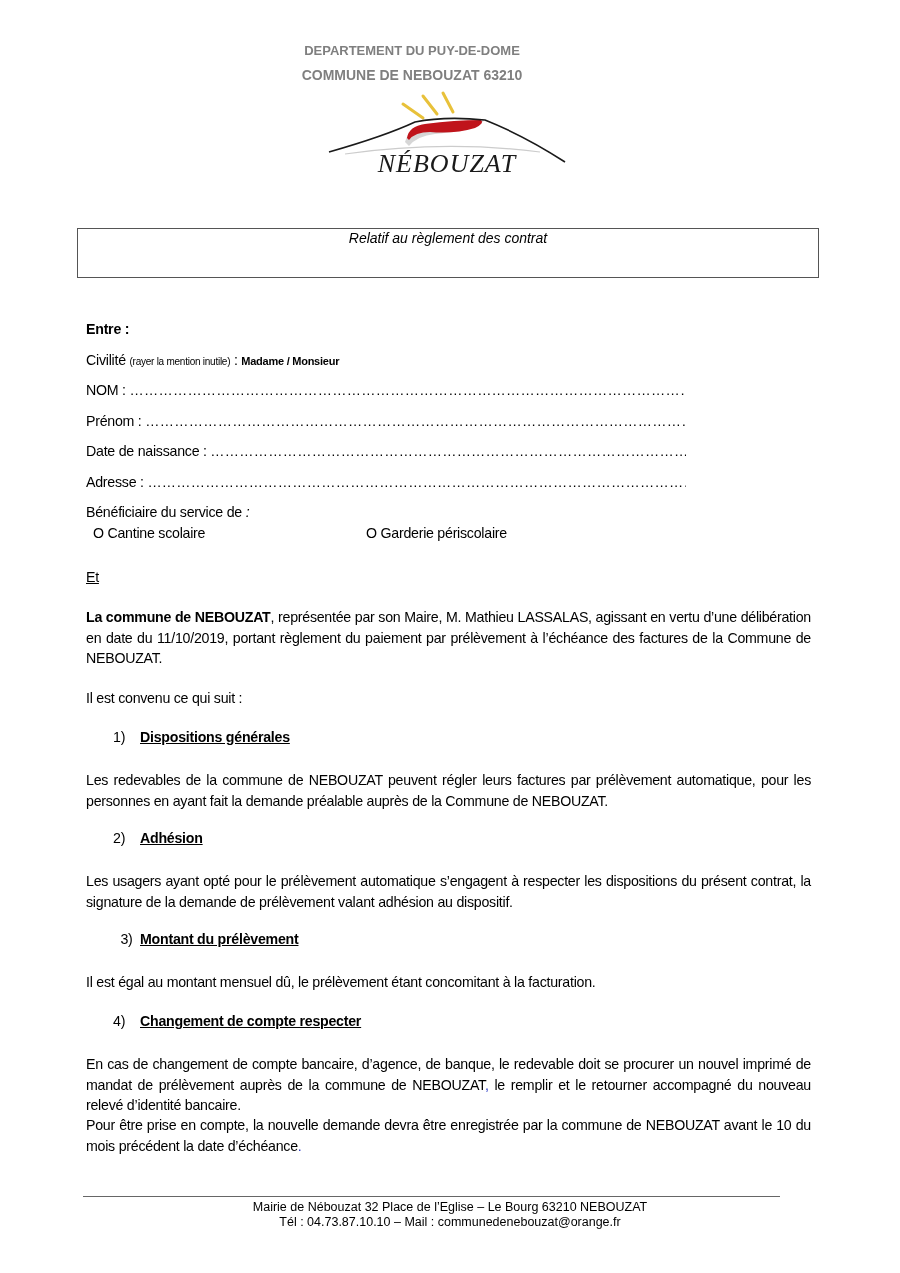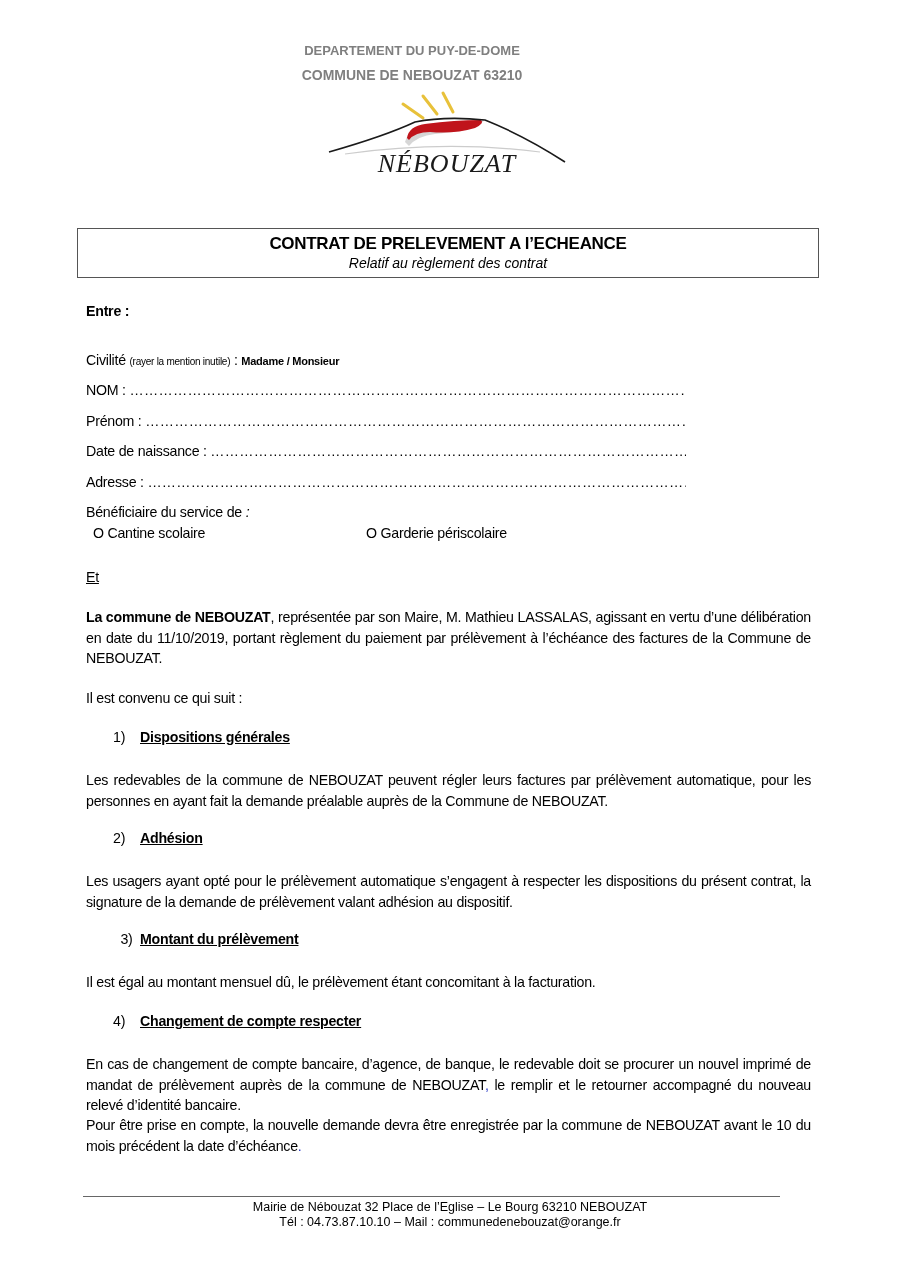--- a/index.html
+++ b/index.html
@@ -78,25 +78,24 @@
     <line x1="118" y1="3" x2="128" y2="22"></line>
   </g>
   <path d="M80 52 Q 85 36 100 34 L 160 30 Q 150 40 110 44 Q 92 46 84 56 Z" fill="#bbbbbb" opacity="0.6"></path>
   <path d="M82 48 Q 84 36 100 34 Q 130 30 156 30 Q 160 33 150 38 Q 130 44 105 42 Q 90 42 84 50 Z" fill="#c0141b"></path>
   <path d="M4 62 Q 60 46 90 32 Q 120 26 160 30 Q 200 46 240 72" fill="none" stroke="#1a1a1a" stroke-width="1.6"></path>
   <path d="M20 64 Q 120 50 215 62" fill="none" stroke="#cccccc" stroke-width="1.2"></path>
   <text x="122" y="82" text-anchor="middle" font-family="'Liberation Serif', serif" font-style="italic" font-size="26" fill="#1a1a1a" letter-spacing="1">NÉBOUZAT</text>
 </svg>
 
 <div id="title-box">
-  <span id="title-main">CONTRAT DE PRELEVEMENT A l’ECHEANCE</span>
   <span id="title-sub">Relatif au règlement des contrat</span>
 </div>
 
-<div class="doc bold" style="top:301px;">Entre :</div>
+<div class="doc bold" style="top:319px;">Entre :</div>
 
 <div class="doc" style="top:350px;">
   <span>Civilité</span>
   <span class="small">(rayer la mention inutile)</span><span> : </span><span style="font-size:11px;font-weight:bold;">Madame / Monsieur</span>
 </div>
 
 <div class="doc field" style="top:380px; width:600px;">
   <span>NOM : </span><span class="dots">……………………………………………………………………………………………………………………………</span>
 </div>
 

